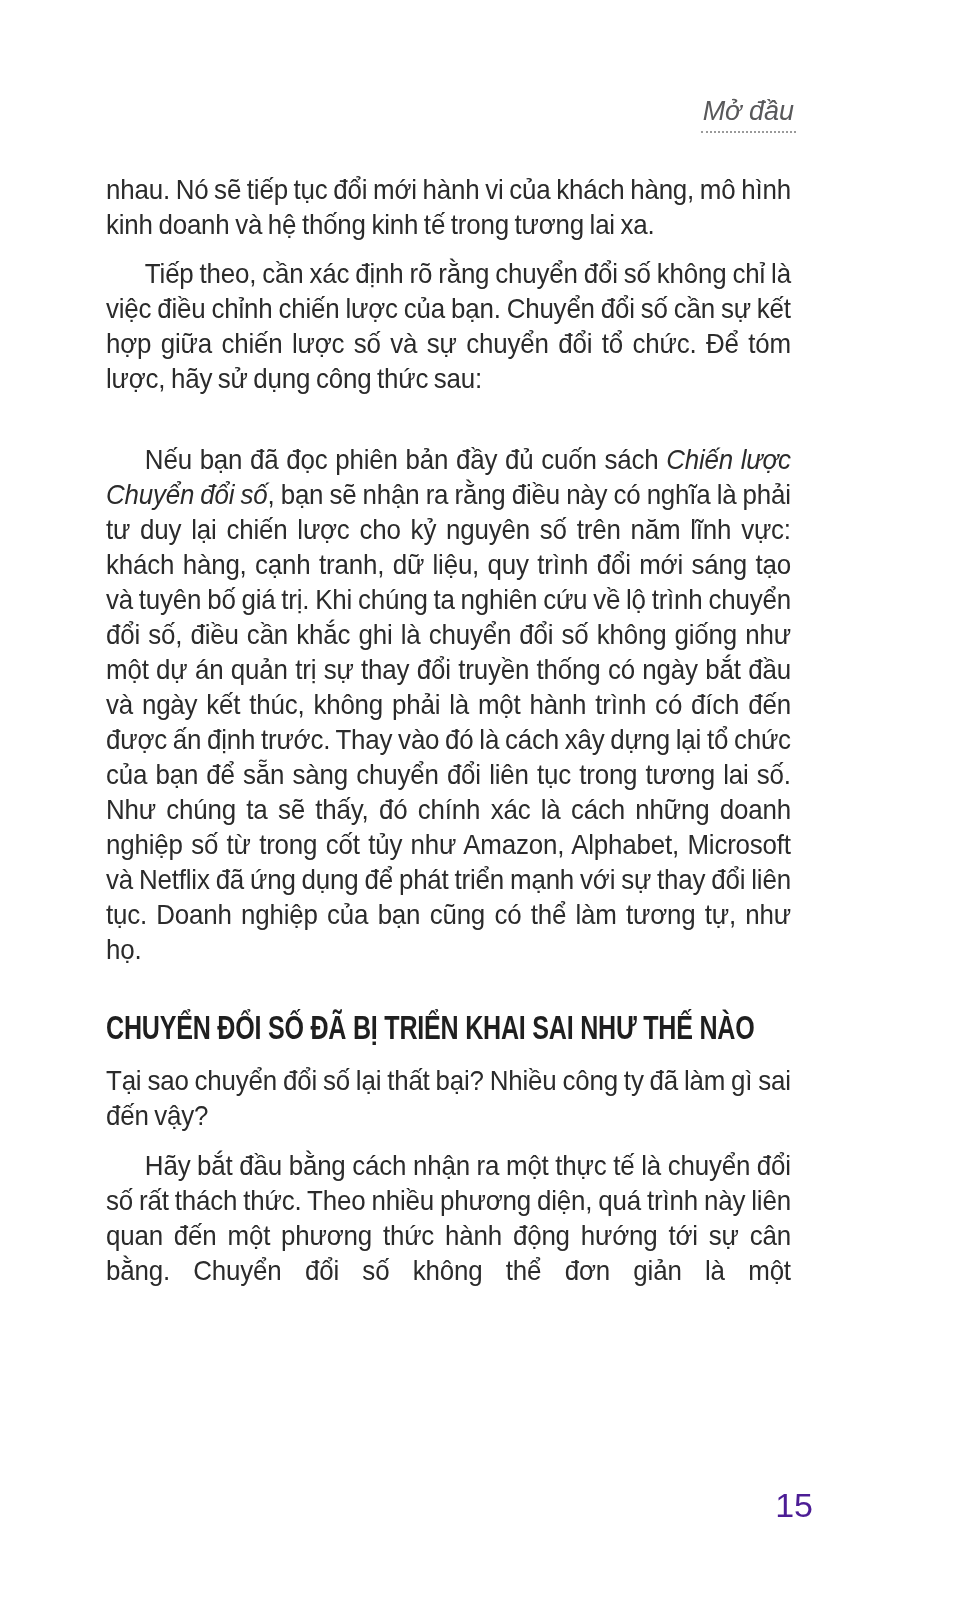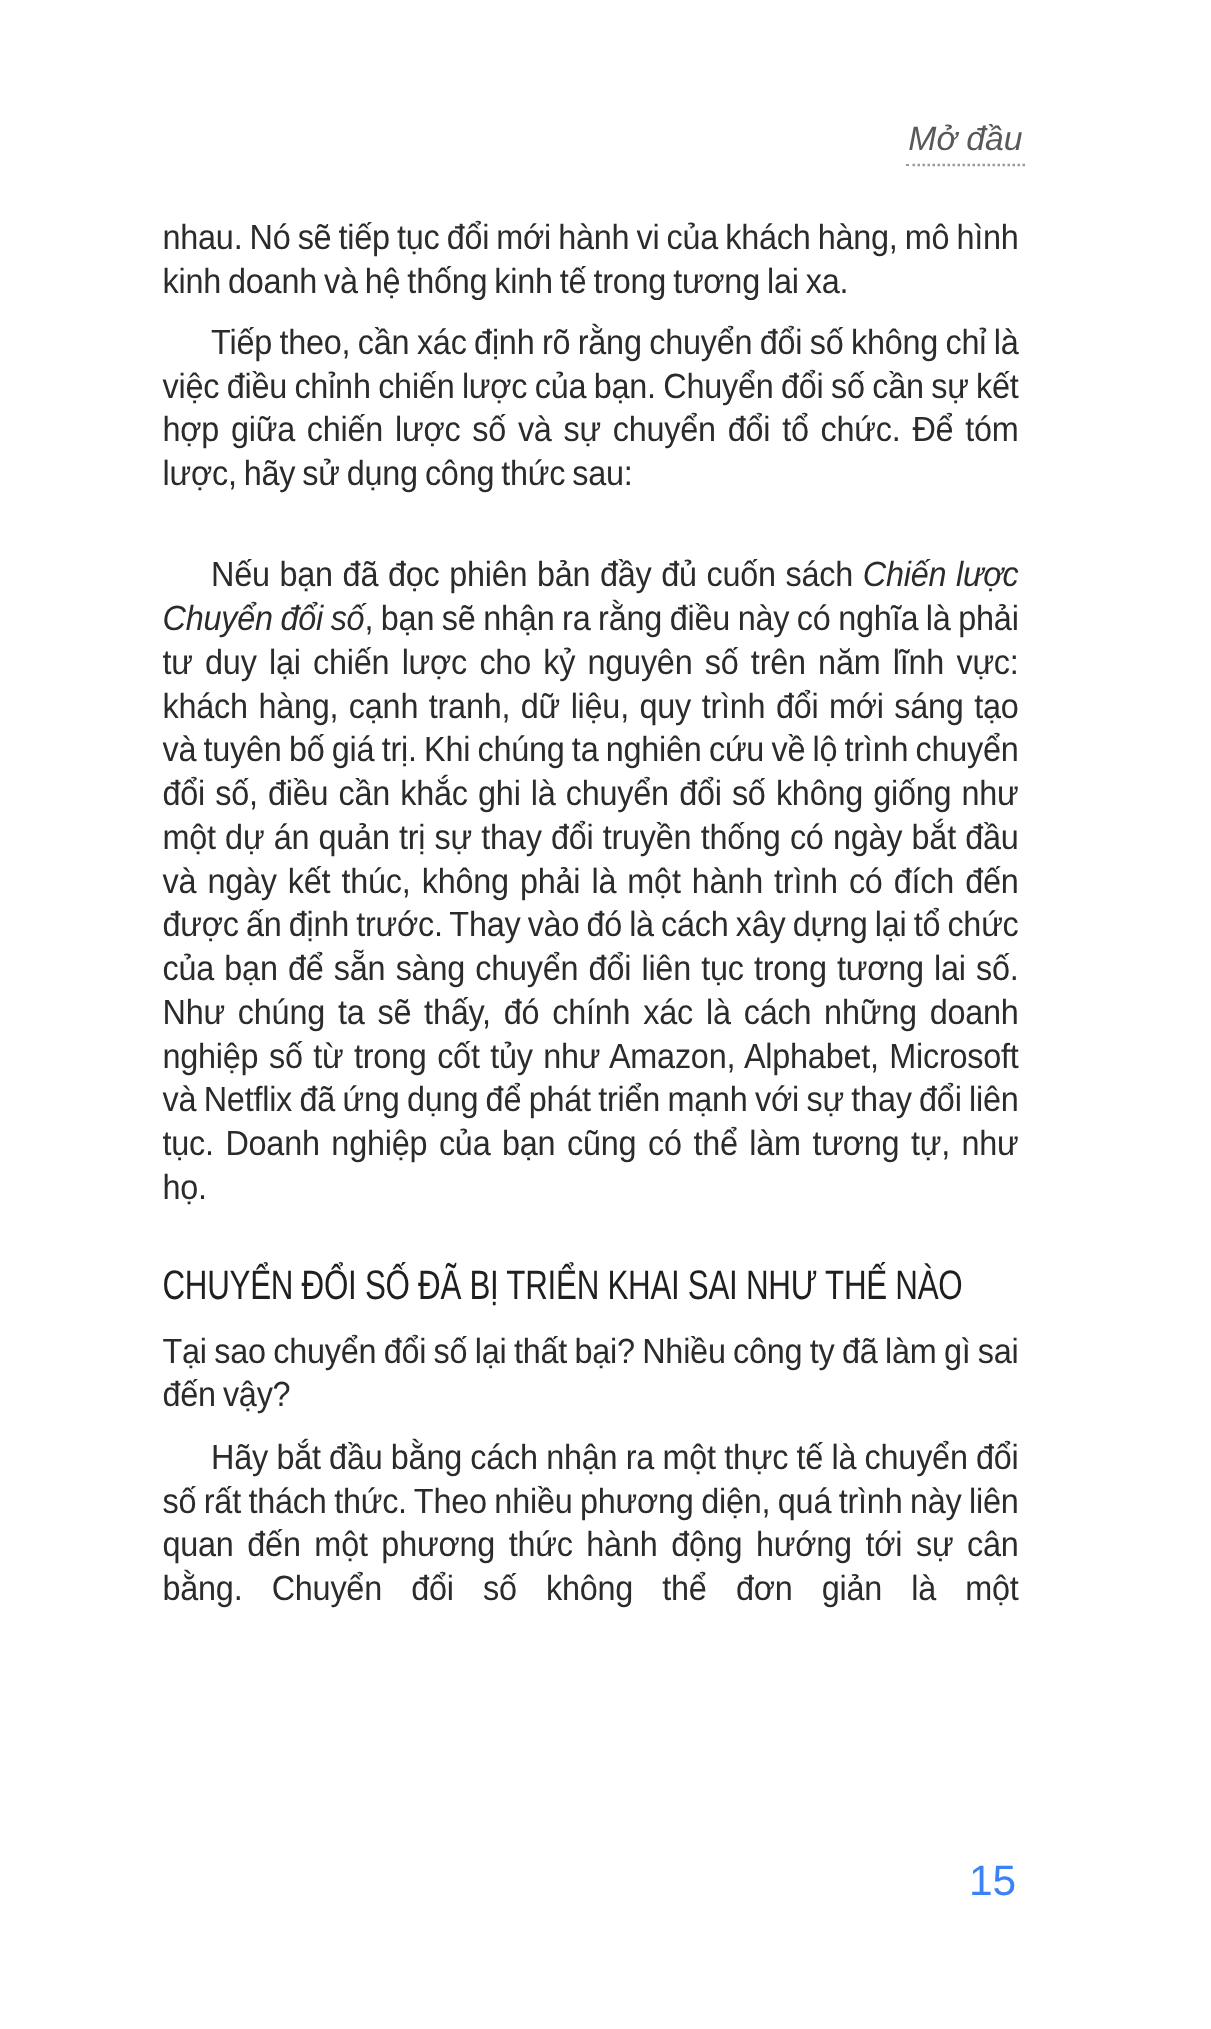--- a/index.html
+++ b/index.html
@@ -9,21 +9,21 @@
     width: 969px;
     height: 1623px;
     background: #ffffff;
     color: #2b2b2b;
     font-family: "Liberation Sans", "DejaVu Sans", sans-serif;
     overflow: hidden;
   }
 
   .content {
     position: absolute;
-    left: 130px;
+    left: 106px;
     top: 0;
     width: 690px;
   }
 
   
   .running-head {
     margin-top: 96px;
     text-align: right;
     height: 37px;
   }
@@ -79,41 +79,41 @@
     font-size: 28px;
     line-height: 36px;
     color: #2b2b2b;
   }
 
   
   .section-heading {
     margin: 41px 0 0 0;
     font-size: 33px;
     line-height: 40px;
-    font-weight: normal;
+    font-weight: bold;
     color: #1f1f1f;
     white-space: nowrap;
   }
   .heading-squeeze {
     display: inline-block;
     transform: scaleX(0.76);
     transform-origin: left top;
     letter-spacing: -0.3px;
   }
 
   .book-title-italic { font-style: italic; }
 
   
   .page-number {
     position: absolute;
     top: 1487px;
     right: 156px;
     font-size: 34px;
     line-height: 36px;
-    color: #3b82f6;
+    color: #4c1d95;
   }
 </style>
 </head>
 <body>
 
 <div class="page">
   <div class="content">
 
     <div class="running-head">
       <span class="running-head-text">Mở đầu</span>

